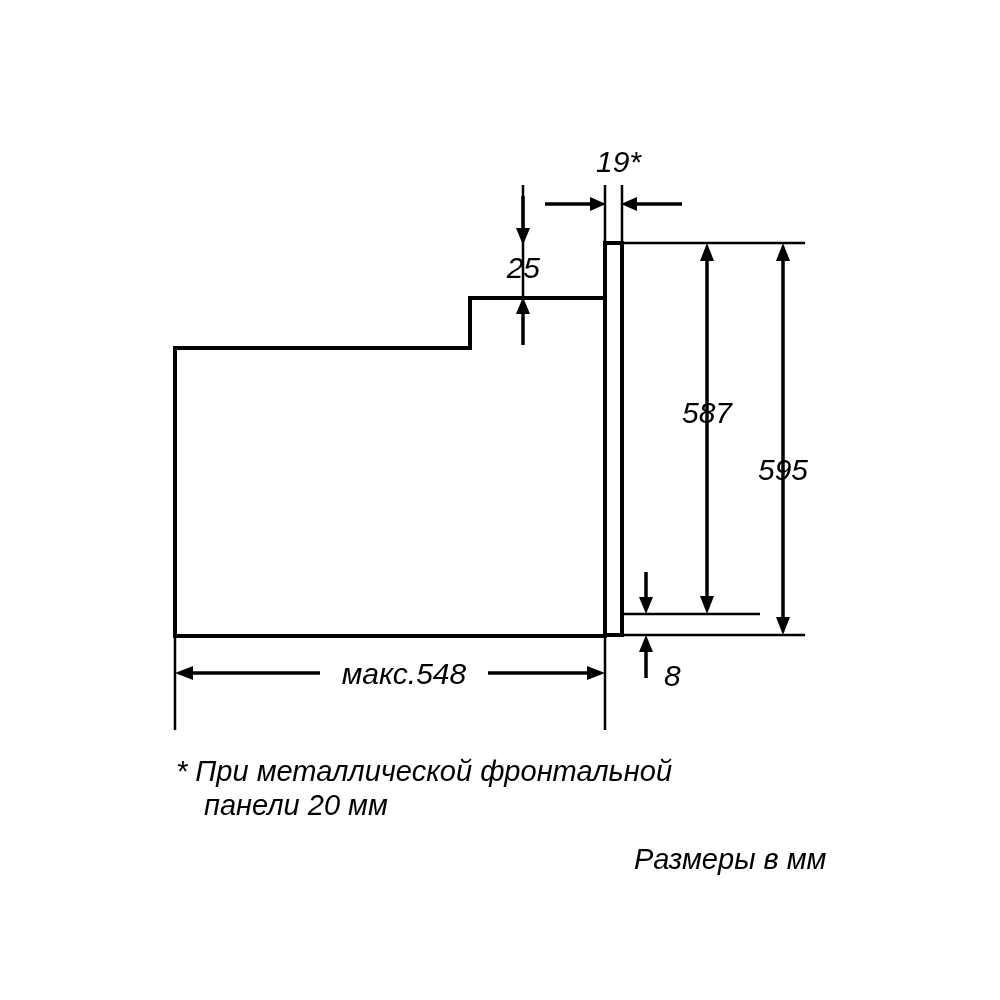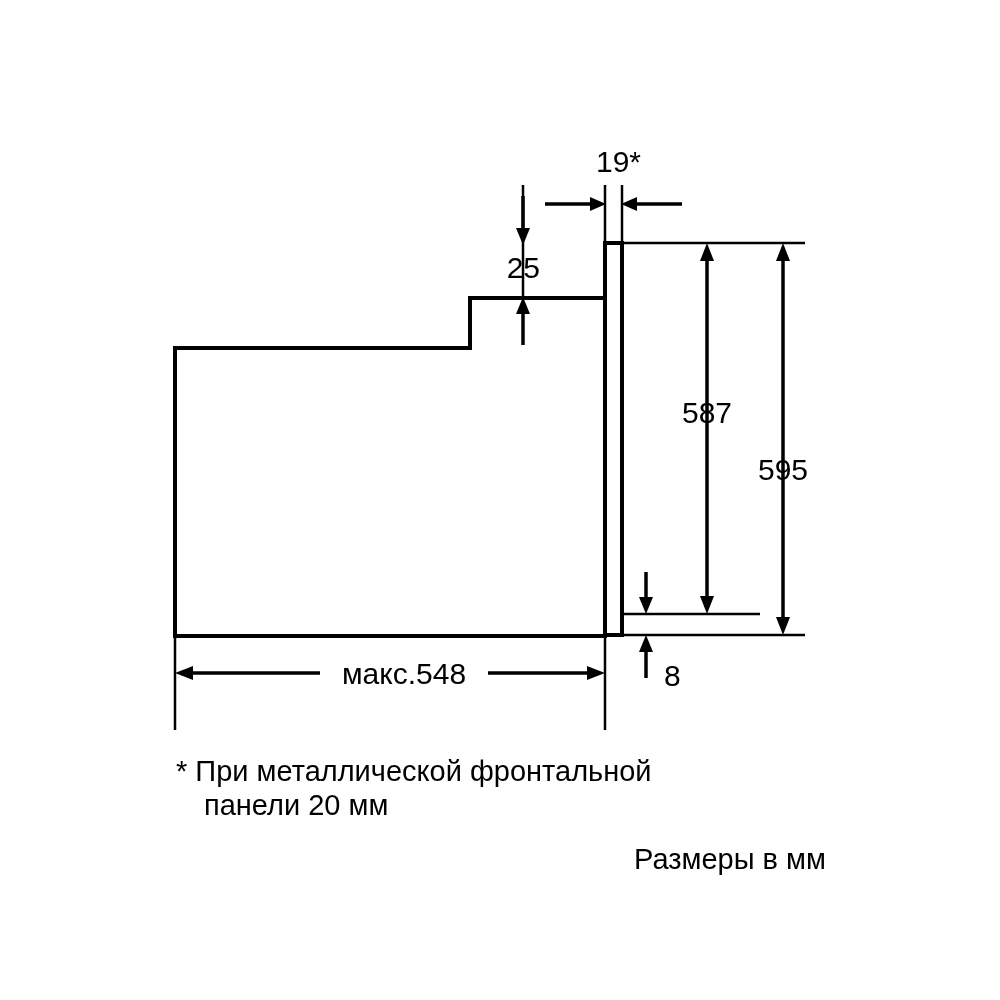--- a/index.html
+++ b/index.html
@@ -14,20 +14,21 @@
     color: #000000;
     position: relative;
     overflow: hidden;
   }
   #diagram-root {
     position: absolute;
     left: 0;
     top: 0;
     width: 1000px;
     height: 1000px;
+    font-style: italic;
   }
   svg#tech-drawing {
     display: block;
     width: 1000px;
     height: 1000px;
   }
   .dim-text {
     font-family: "Liberation Sans", sans-serif;
     font-size: 30px;
     fill: #000000;

